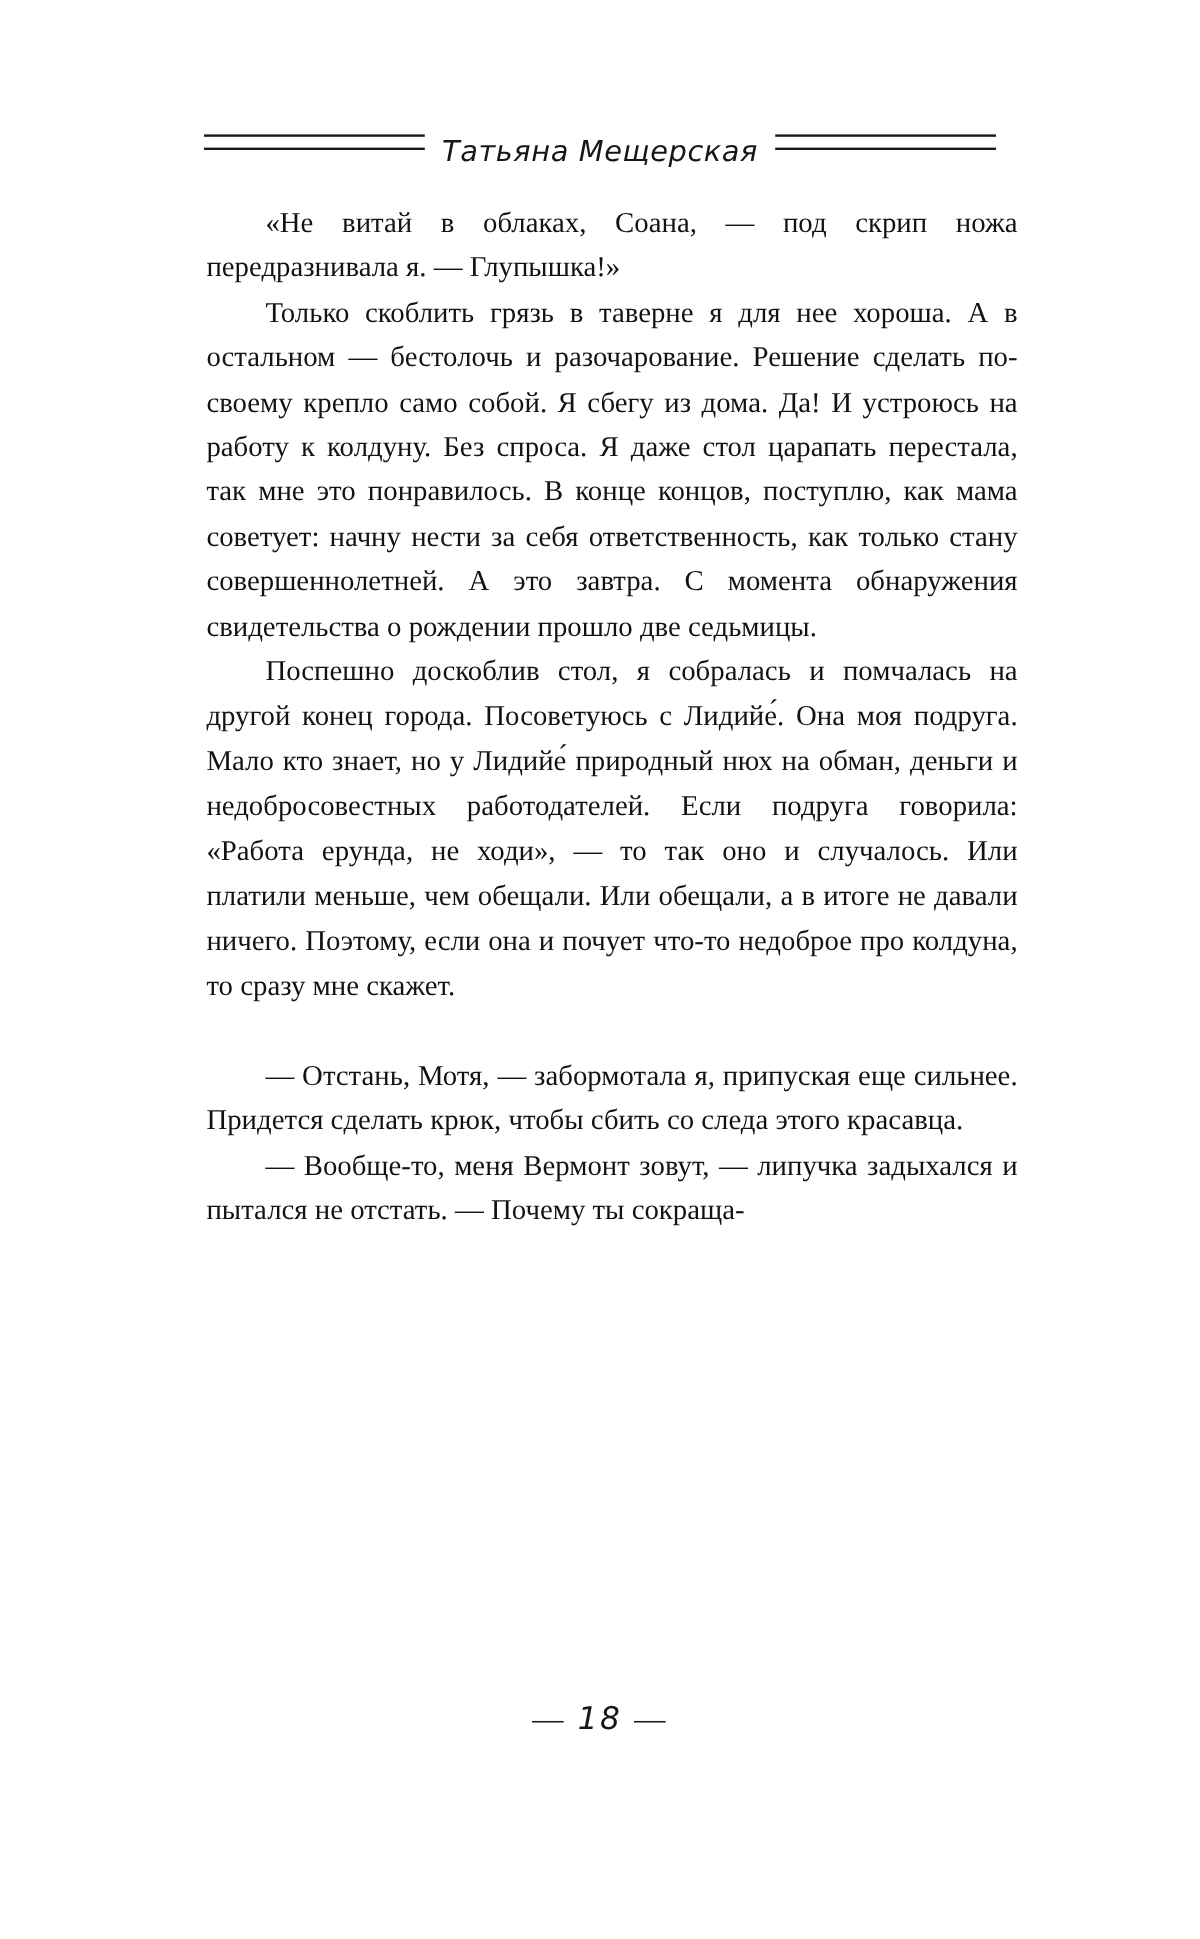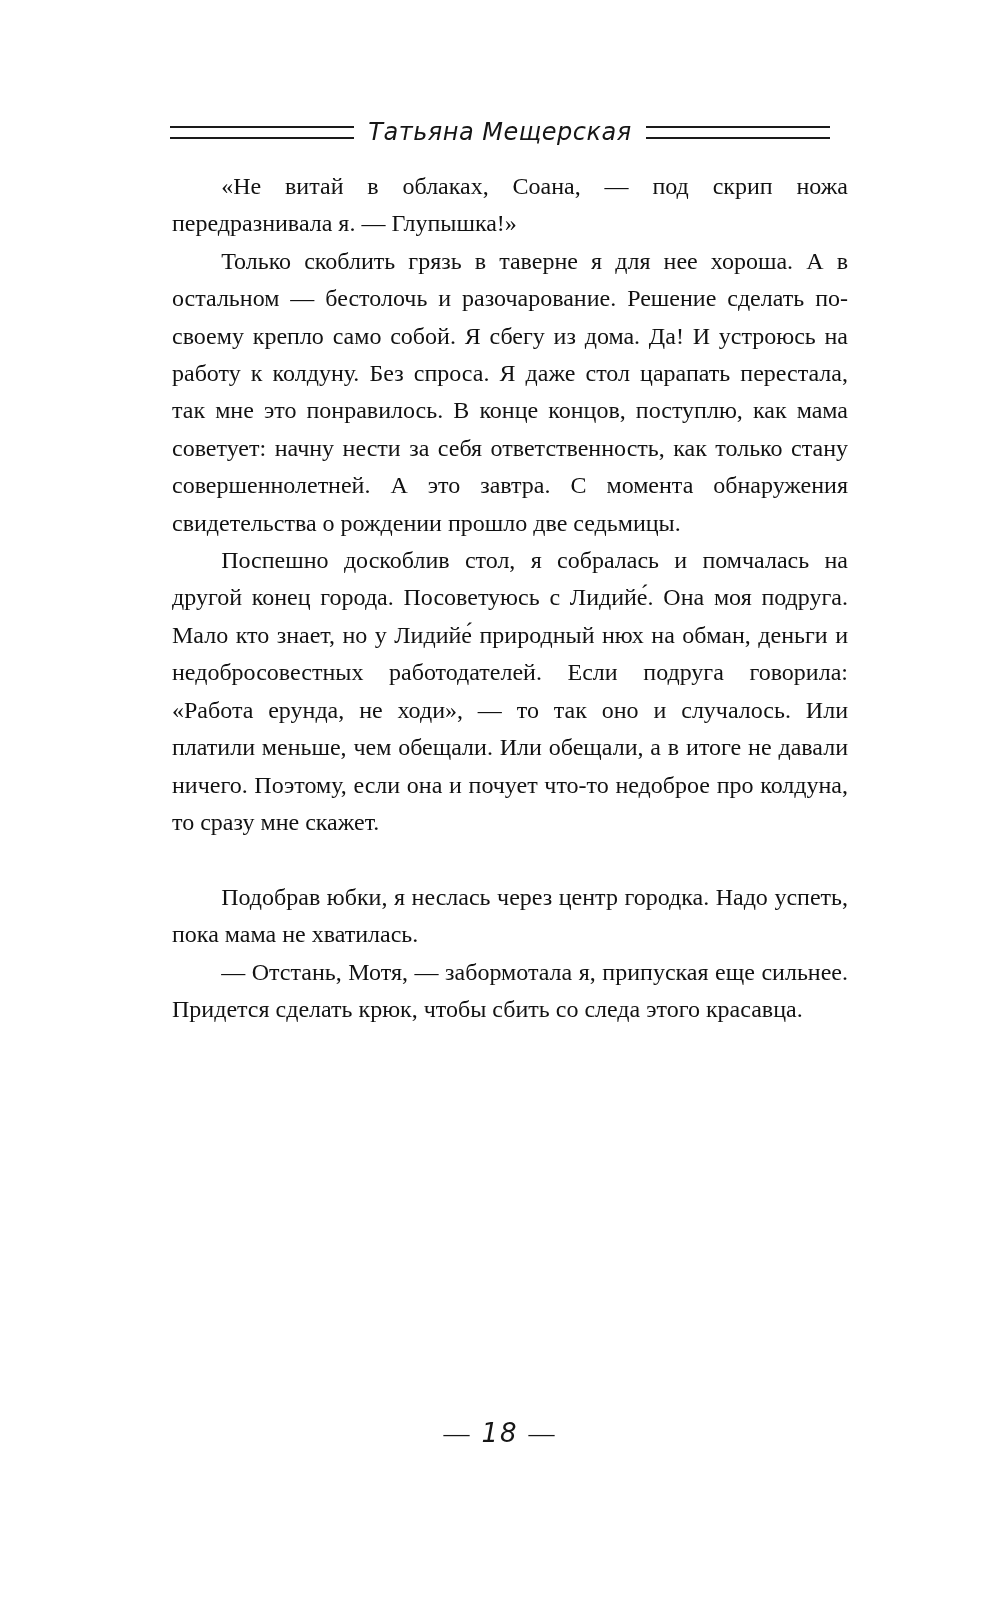--- a/index.html
+++ b/index.html
@@ -19,21 +19,21 @@
   }
 
   
   .running-head {
     position: absolute;
     top: 112px;
     left: 170px;
     width: 660px;
     height: 40px;
     display: flex;
-    align-items: center;
+    align-items: flex-start;
     justify-content: center;
     gap: 14px;
   }
   .rule {
     flex: 1 1 auto;
     height: 9px;
     border-top: 2px solid #1a1a1a;
     border-bottom: 2px solid #1a1a1a;
   }
   .author-name {
@@ -100,21 +100,21 @@
     <span class="rule"></span>
     <span class="author-name">Татьяна Мещерская</span>
     <span class="rule"></span>
   </div>
 
   <div class="body-text">
     <p>«Не витай в облаках, Соана, — под скрип ножа передразнивала я. — Глупышка!»</p>
     <p>Только скоблить грязь в таверне я для нее хороша. А в остальном — бестолочь и разочарование. Решение сделать по-своему крепло само собой. Я сбегу из дома. Да! И устроюсь на работу к колдуну. Без спроса. Я даже стол царапать перестала, так мне это понравилось. В конце концов, поступлю, как мама советует: начну нести за себя ответственность, как только стану совершеннолетней. А это завтра. С момента обнаружения свидетельства о рождении прошло две седьмицы.</p>
     <p>Поспешно доскоблив стол, я собралась и помчалась на другой конец города. Посоветуюсь с Лидийе́. Она моя подруга. Мало кто знает, но у Лидийе́ природный нюх на обман, деньги и недобросовестных работодателей. Если подруга говорила: «Работа ерунда, не ходи», — то так оно и случалось. Или платили меньше, чем обещали. Или обещали, а в итоге не давали ничего. Поэтому, если она и почует что-то недоброе про колдуна, то сразу мне скажет.</p>
     <div class="spacer-line"></div>
-    <p>Подобрав юбки, я неслась через центр городка. Надо успеть, пока мама не хватилась.</p>
     <p>— Отстань, Мотя, — забормотала я, припуская еще сильнее. Придется сделать крюк, чтобы сбить со следа этого красавца.</p>
+    <p>— Вообще-то, меня Вермонт зовут, — липучка задыхался и пытался не отстать. — Почему ты сокраща-</p>
   </div>
 
   <div class="folio">
     <span class="dash">—</span><span class="num">18</span><span class="dash">—</span>
   </div>
 
 </div>
 
 </body></html>

